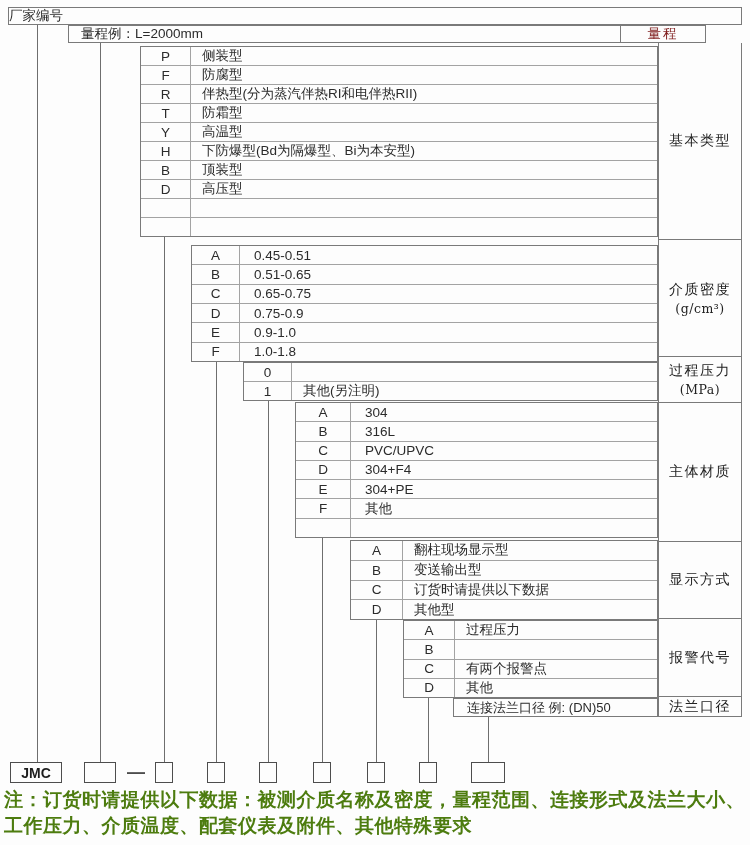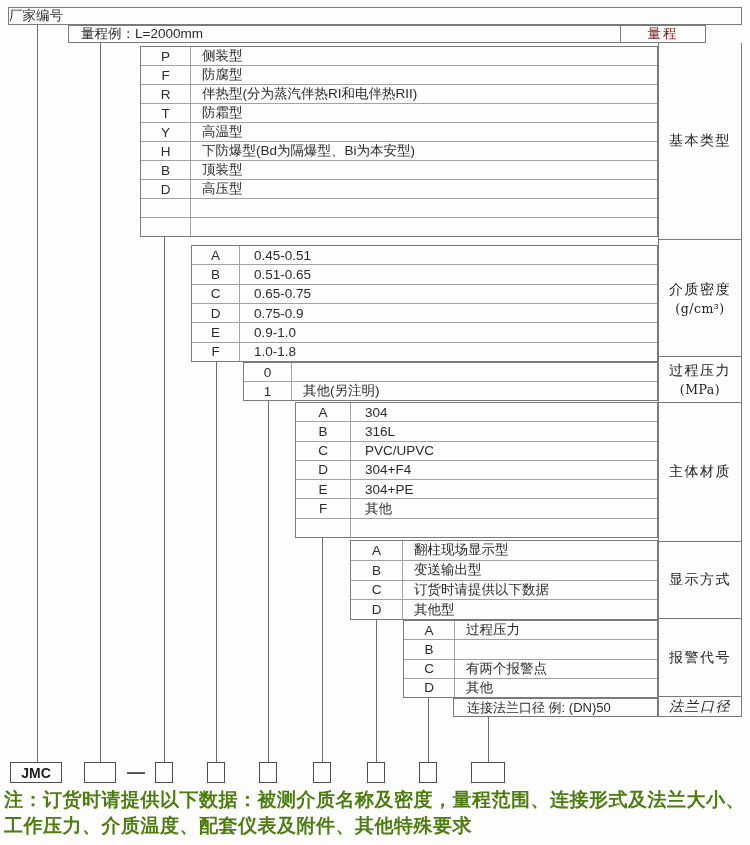--- a/index.html
+++ b/index.html
@@ -46,21 +46,21 @@
        border:1px solid #7a7a7a;border-top:none;background:#fdfdfd;
        display:flex;flex-direction:column;align-items:center;justify-content:center;
        font-family:"DejaVu Serif",serif;font-size:14px;letter-spacing:1.5px;color:#222;text-align:center;}
   .lbl .sub{font-size:12.5px;letter-spacing:0.5px;margin-top:2px;}
   .lbl-basic   {top:43px; height:197px;}
   .lbl-density {top:240px;height:117px;}
   .lbl-pressure{top:357px;height:46px;}
   .lbl-material{top:403px;height:139px;}
   .lbl-display {top:542px;height:77px;}
   .lbl-alarm   {top:619px;height:78px;}
-  .lbl-flange  {top:697px;height:20px;font-style:italic;}
+  .lbl-flange  {top:697px;height:20px;}
 
   
   .vline{position:absolute;width:1px;background:#6e6e6e;}
   .l1{left:37px; top:25px; height:737px;}
   .l2{left:100px;top:43px; height:719px;}
   .l3{left:164px;top:237px;height:525px;}
   .l4{left:216px;top:362px;height:400px;}
   .l5{left:268px;top:401px;height:361px;}
   .l6{left:322px;top:538px;height:224px;}
   .l7{left:376px;top:620px;height:142px;}

